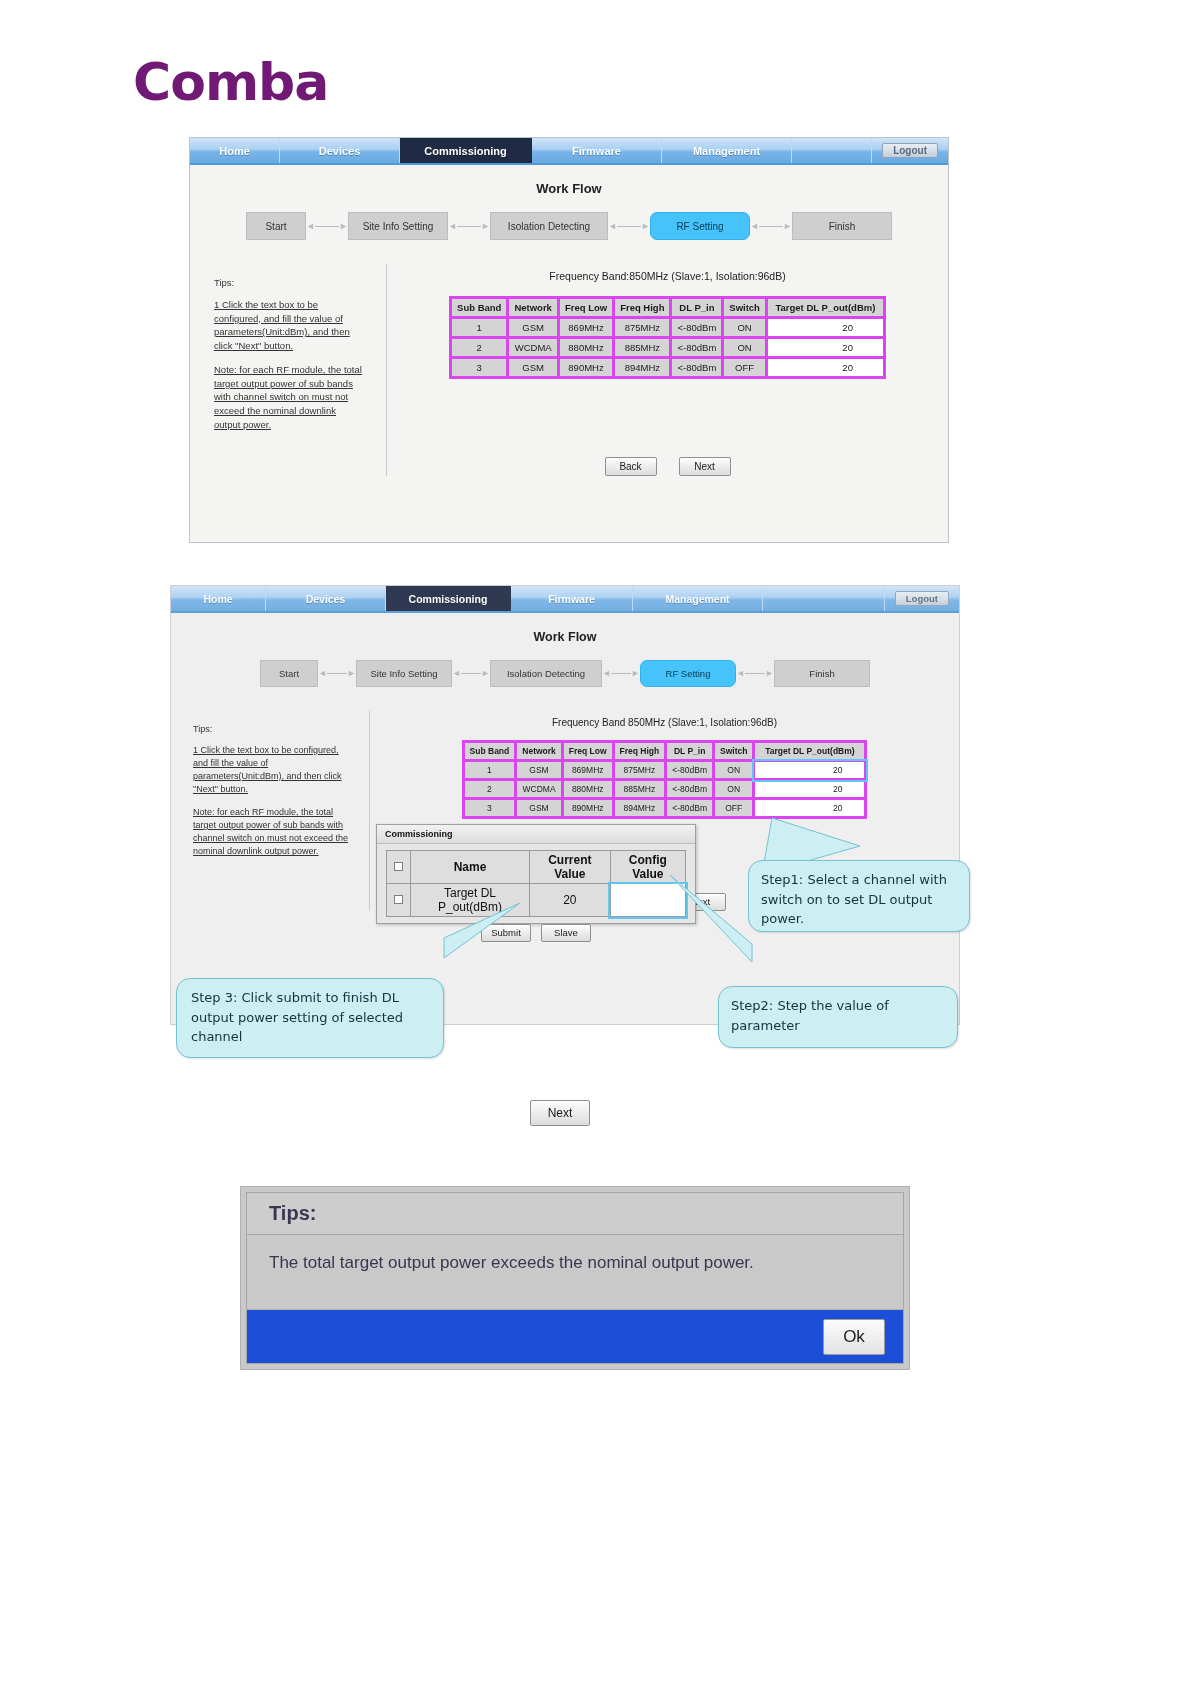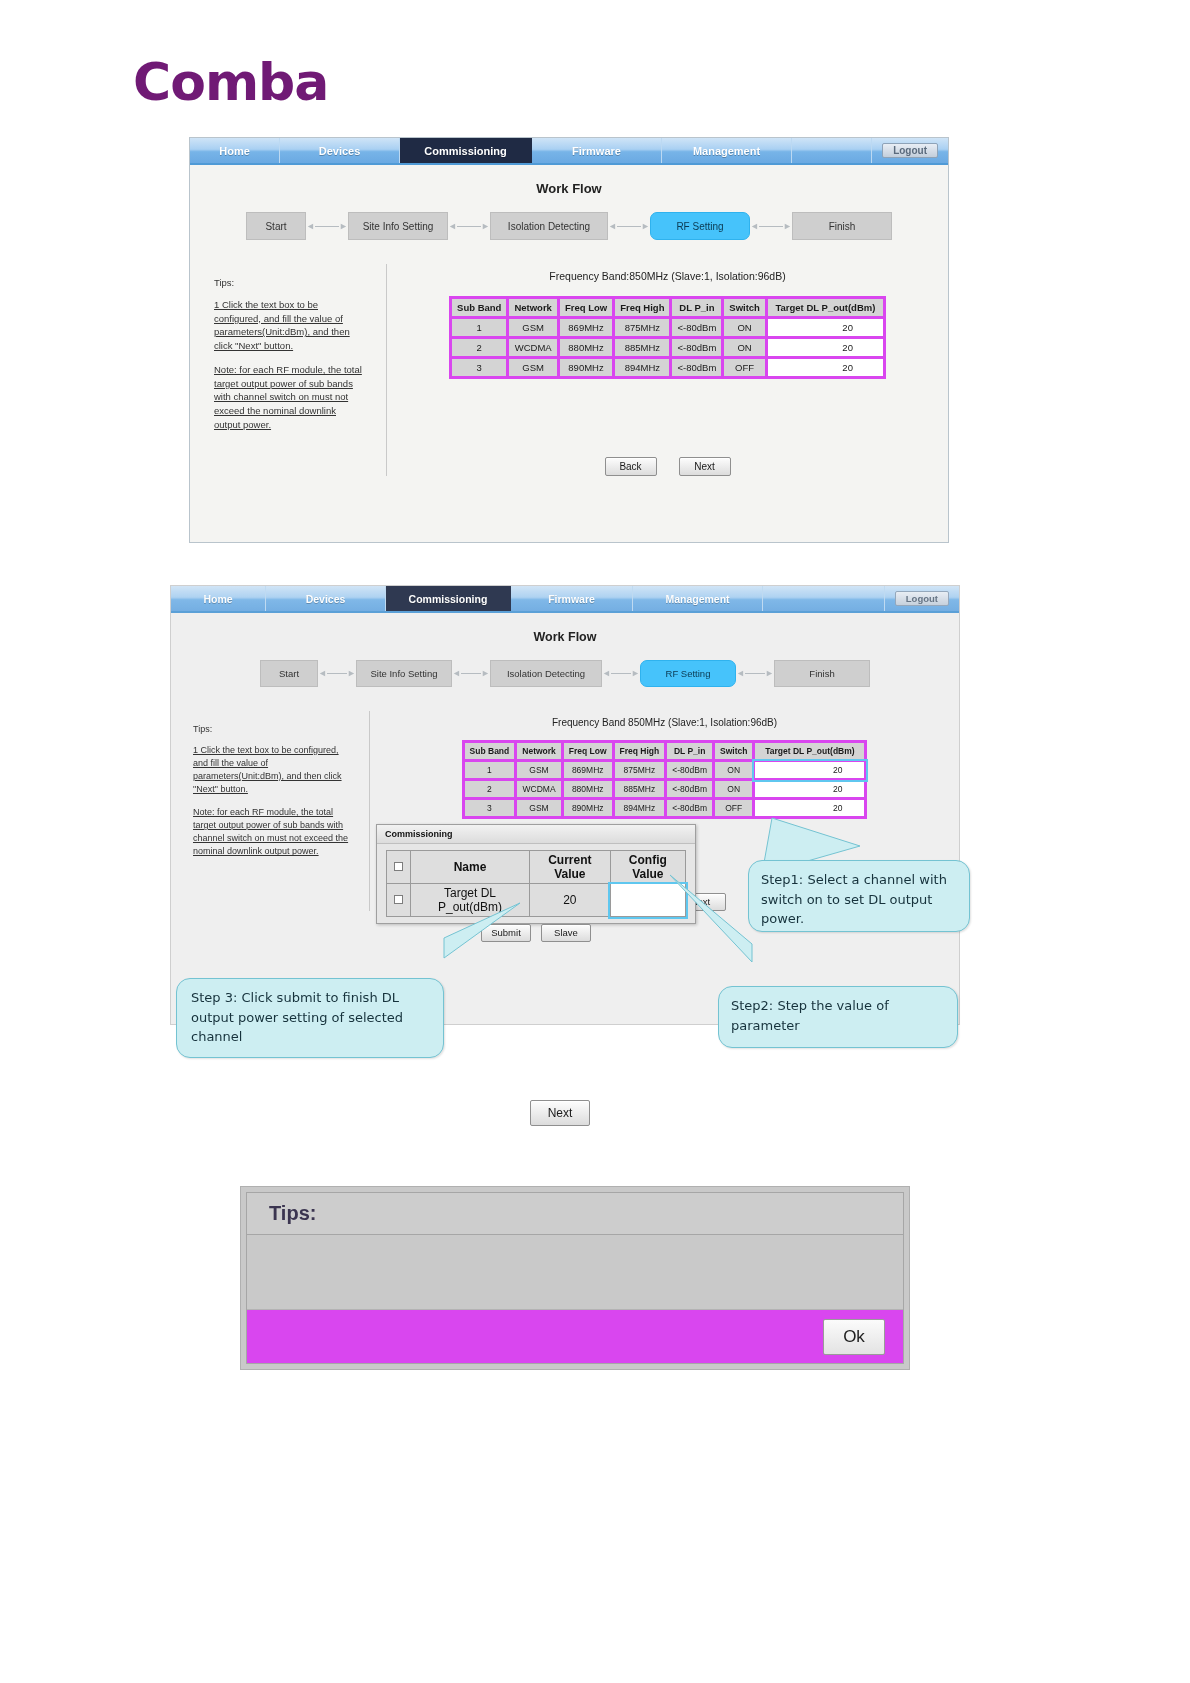--- a/index.html
+++ b/index.html
@@ -194,21 +194,21 @@
   #tipsModal .hdr {
     height:42px; background:#cdcdcd; border-bottom:1px solid #a6a6a6;
     display:flex; align-items:center; padding-left:22px;
     font-size:20px; font-weight:bold; color:#3b3550;
   }
   #tipsModal .msg {
     padding:18px 22px; font-size:17px; color:#3b3550;
   }
   #tipsModal .ftr {
     position:absolute; left:0; right:0; bottom:0; height:54px;
-    border-top:1px solid #b3b3b3; background:#d946ef;
+    border-top:1px solid #b3b3b3; background:#1d4ed8;
     display:flex; align-items:center; justify-content:flex-end; padding-right:18px;margin-top:46px;
   }
   #tipsModal .okbtn {
     width:62px; height:36px; font-size:17px; line-height:34px;
     background:linear-gradient(to bottom,#fbfbfb,#e3e3e3);
     border:1px solid #9a9a9a; border-radius:2px; text-align:center; color:#222;
   }
 </style>
 </head>
 <body>
@@ -449,17 +449,18 @@
 
 <div class="callout" id="callout1">Step1: Select a channel with switch on to set DL output power.</div>
 <div class="callout" id="callout2">Step2: Step the value of parameter</div>
 <div class="callout" id="callout3">Step 3: Click submit to finish DL output power setting of selected channel</div>
 
 <div class="gbtn" id="nextStandalone">Next</div>
 
 <div id="tipsModal">
   <div class="inner">
     <div class="hdr">Tips:</div>
+    <div class="msg">The total target output power exceeds the nominal output power.</div>
     <div class="ftr">
       <div class="okbtn">Ok</div>
     </div>
   </div>
 </div>
 
 </body></html>

